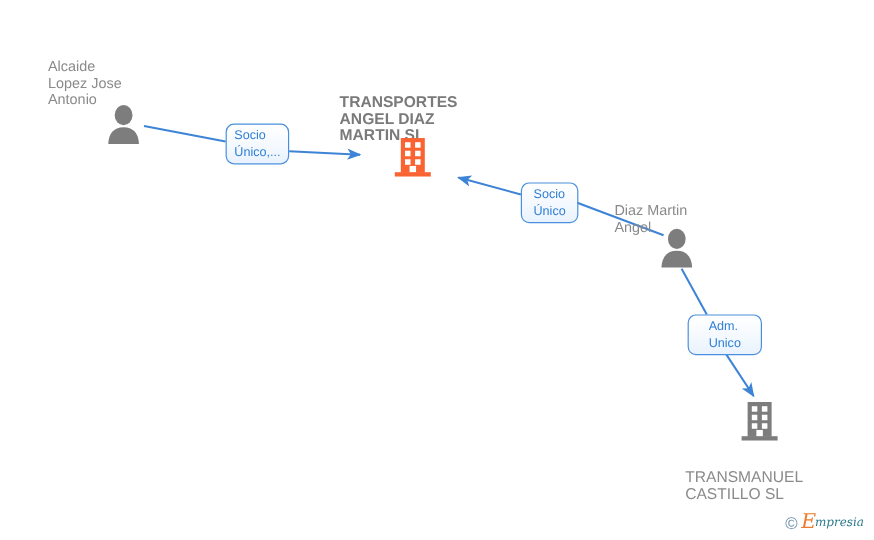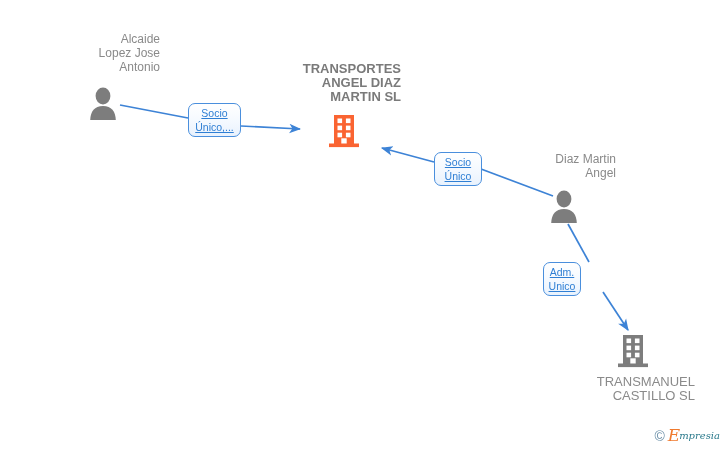--- a/index.html
+++ b/index.html
@@ -22,25 +22,26 @@
     left: 0;
     top: 0;
     width: 728px;
     height: 450px;
     pointer-events: none;
   }
 
   
   .node-label {
     position: absolute;
-    text-align: right;
+    text-align: left;
     color: #808080;
     line-height: 14px;
     white-space: pre-line;
     letter-spacing: 0px;
+    margin-top: 16px;
   }
   .node-label.company-main {
     font-weight: bold;
     font-size: 13px;
     color: #7a7a7a;
   }
   .node-label.person-name {
     font-weight: normal;
     font-size: 12px;
     color: #8a8a8a;
@@ -59,28 +60,26 @@
   
   .rel-box {
     position: absolute;
     box-sizing: border-box;
     border: 1px solid #4a8fdd;
     border-radius: 7px;
     background: linear-gradient(to bottom, #ffffff 0%, #f4f9ff 55%, #e9f2fd 100%);
     color: #2f7fd4;
     font-size: 10.5px;
     line-height: 14px;
-    text-align: center;
     display: flex;
     flex-direction: column;
     align-items: center;
     justify-content: center;
     white-space: pre-line;
     padding: 16px 3px;
-    text-decoration: underline;
   }
 
   
   #watermark {
     position: absolute;
     right: 8px;
     bottom: 6px;
     display: flex;
     align-items: center;
     font-size: 15px;
@@ -170,21 +169,21 @@
   <div class="node-label person-name" style="left:512px; top:152px; width:104px;">Diaz Martin
 Angel</div>
 
   <div class="icon-wrap" style="left:549px; top:189px; width:30px; height:36px;">
     <svg width="30" height="36" viewBox="0 0 30 36">
       <ellipse cx="15" cy="10" rx="7.4" ry="8.4" fill="#7d7d7d"></ellipse>
       <path d="M 15 20 C 6.5 20 2.5 25.5 2.2 34 L 27.8 34 C 27.5 25.5 23.5 20 15 20 Z" fill="#7d7d7d"></path>
     </svg>
   </div>
 
-  <div class="rel-box" style="left:543px; top:262px; width:38px; height:31px;">Adm.
+  <div class="rel-box" style="left:573px; top:262px; width:62px; height:31px;">Adm.
 Unico</div>
 
   <div class="icon-wrap" style="left:616px; top:333px; width:34px; height:36px;">
     <svg width="34" height="36" viewBox="0 0 34 36">
       <rect x="7" y="2" width="20" height="29" fill="#7d7d7d"></rect>
       <rect x="10.5" y="5.5" width="4.6" height="4.6" fill="#ffffff"></rect>
       <rect x="18.9" y="5.5" width="4.6" height="4.6" fill="#ffffff"></rect>
       <rect x="10.5" y="12.6" width="4.6" height="4.6" fill="#ffffff"></rect>
       <rect x="18.9" y="12.6" width="4.6" height="4.6" fill="#ffffff"></rect>
       <rect x="10.5" y="19.7" width="4.6" height="4.6" fill="#ffffff"></rect>

